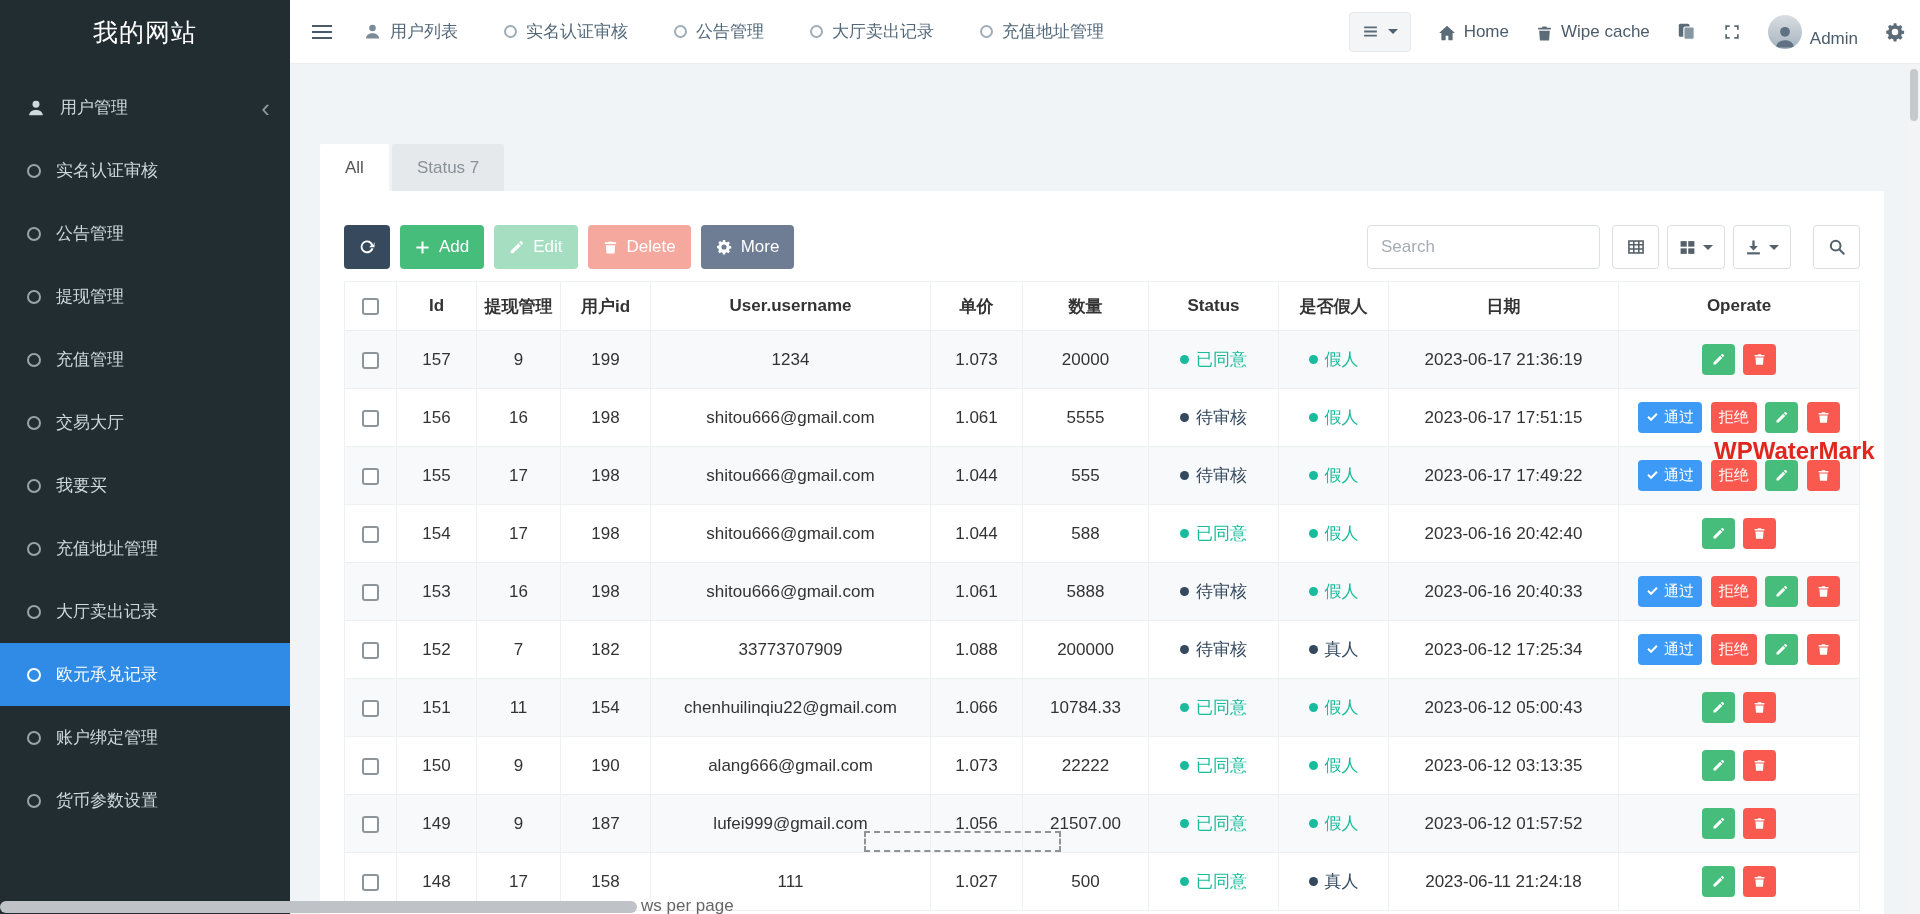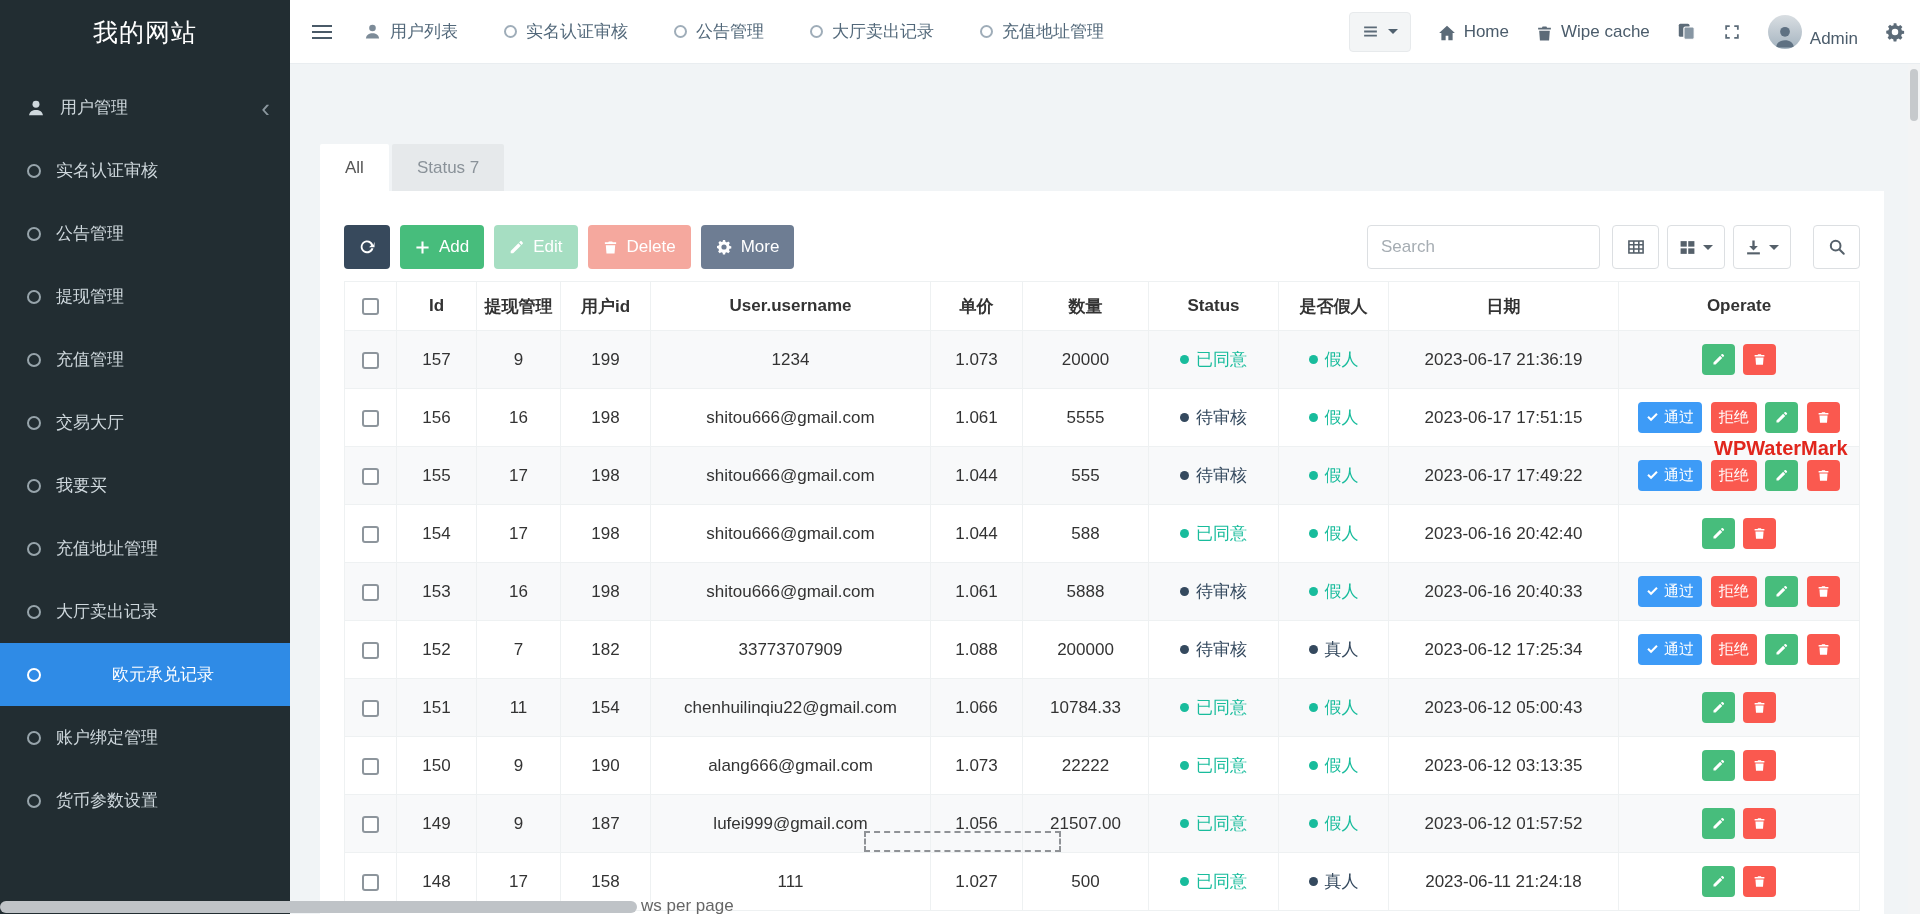--- a/index.html
+++ b/index.html
@@ -5,21 +5,21 @@
   * { margin:0; padding:0; box-sizing:border-box; }
   html,body { width:1920px; height:914px; }
   body { font-family:"Liberation Sans","DejaVu Sans",sans-serif; overflow:hidden; position:relative; background:#f1f4f6; }
   .app { display:flex; width:100%; height:100%; }
 
   
   .sidebar { width:290px; min-width:290px; background:#222d32; }
   .brand { height:64px; display:flex; align-items:center; justify-content:center; color:#fff; font-size:25px; letter-spacing:1px; }
   .menu { padding-top:12px; display:flex; flex-direction:column; }
   .menu-item { height:63px; display:flex; align-items:center; gap:15px; padding:0 20px 0 27px; color:#cfd8dd; font-size:17px; cursor:pointer; text-decoration:none; }
-  .menu-item.active { background:#2f8be6; color:#fff;text-align:center; }
+  .menu-item.active { background:#2f8be6; color:#fff; }
   .mi-circle { width:14px; height:14px; border:2px solid #97a4ab; border-radius:50%; flex:none; }
   .menu-item.active .mi-circle { border-color:#fff; }
   .mi-user { display:flex; color:#cfd8dd; flex:none; }
   .mi-label { flex:1; white-space:nowrap; }
   .mi-chevron { font-size:26px; color:#8b979e; line-height:14px; }
 
   
   .main { flex:1; display:flex; flex-direction:column; min-width:0;gap:40px; }
   .navbar { height:64px; background:#fff; border-bottom:1px solid #e9edf0; display:flex; align-items:center; padding:0 15px 0 0; flex:none; }
   .hamburger { width:64px; height:64px; display:flex; flex-direction:column; align-items:center; justify-content:center; gap:4px; background:none; border:none; cursor:pointer; }
@@ -81,21 +81,21 @@
   .pages { display:flex; }
   .page-btn { height:44px; min-width:45px; padding:0 15px; background:#fff; border:1px solid #dcdfe2; color:#697179; font-size:17px; display:inline-flex; align-items:center; justify-content:center; margin-left:-1px; cursor:pointer; text-decoration:none; }
   .page-btn.prev { border-radius:4px 0 0 4px; color:#9aa2a9; }
   .page-btn.next { border-radius:0 4px 4px 0; }
   .page-btn.active { background:#2e8cf7; border-color:#2e8cf7; color:#fff; position:relative; }
   .page-btn.disabled { color:#9aa2a9; }
   .page-jump { width:64px; height:44px; border:1px solid #dcdfe2; border-radius:4px; margin-left:14px; font-size:17px; text-align:center; outline:none; font-family:inherit; }
   .go-btn { height:44px; padding:0 17px; background:#2e8cf7; border:none; border-radius:4px; color:#fff; font-size:17px; margin-left:10px; cursor:pointer; font-family:inherit; }
 
   
-  .watermark { position:absolute; left:1714px; top:437px; font-size:20px; font-weight:bold; color:#e1261d; z-index:60; white-space:nowrap; }
+  .watermark { position:absolute; left:1714px; top:437px; font-size:24px; font-weight:bold; color:#e1261d; z-index:60; white-space:nowrap; }
   .dashed-box { position:absolute; left:864px; top:831px; width:197px; height:21px; border:2px dashed #8f9296; z-index:55; }
   .hscrollbar-thumb { position:absolute; left:0; top:901px; width:637px; height:12px; background:#bfc3c7; border-radius:6px; z-index:70; }
   .footer-fragment { position:absolute; left:641px; top:896px; font-size:17px; color:#666; z-index:50; }
   .vscrollbar { position:absolute; right:0; top:64px; bottom:0; width:12px; background:#f3f4f5; z-index:65; }
   .vthumb { position:absolute; top:5px; left:2px; width:8px; height:52px; background:#c6c9cc; border-radius:4px; }
 </style>
 </head>
 <body>
 
 <div class="app">

